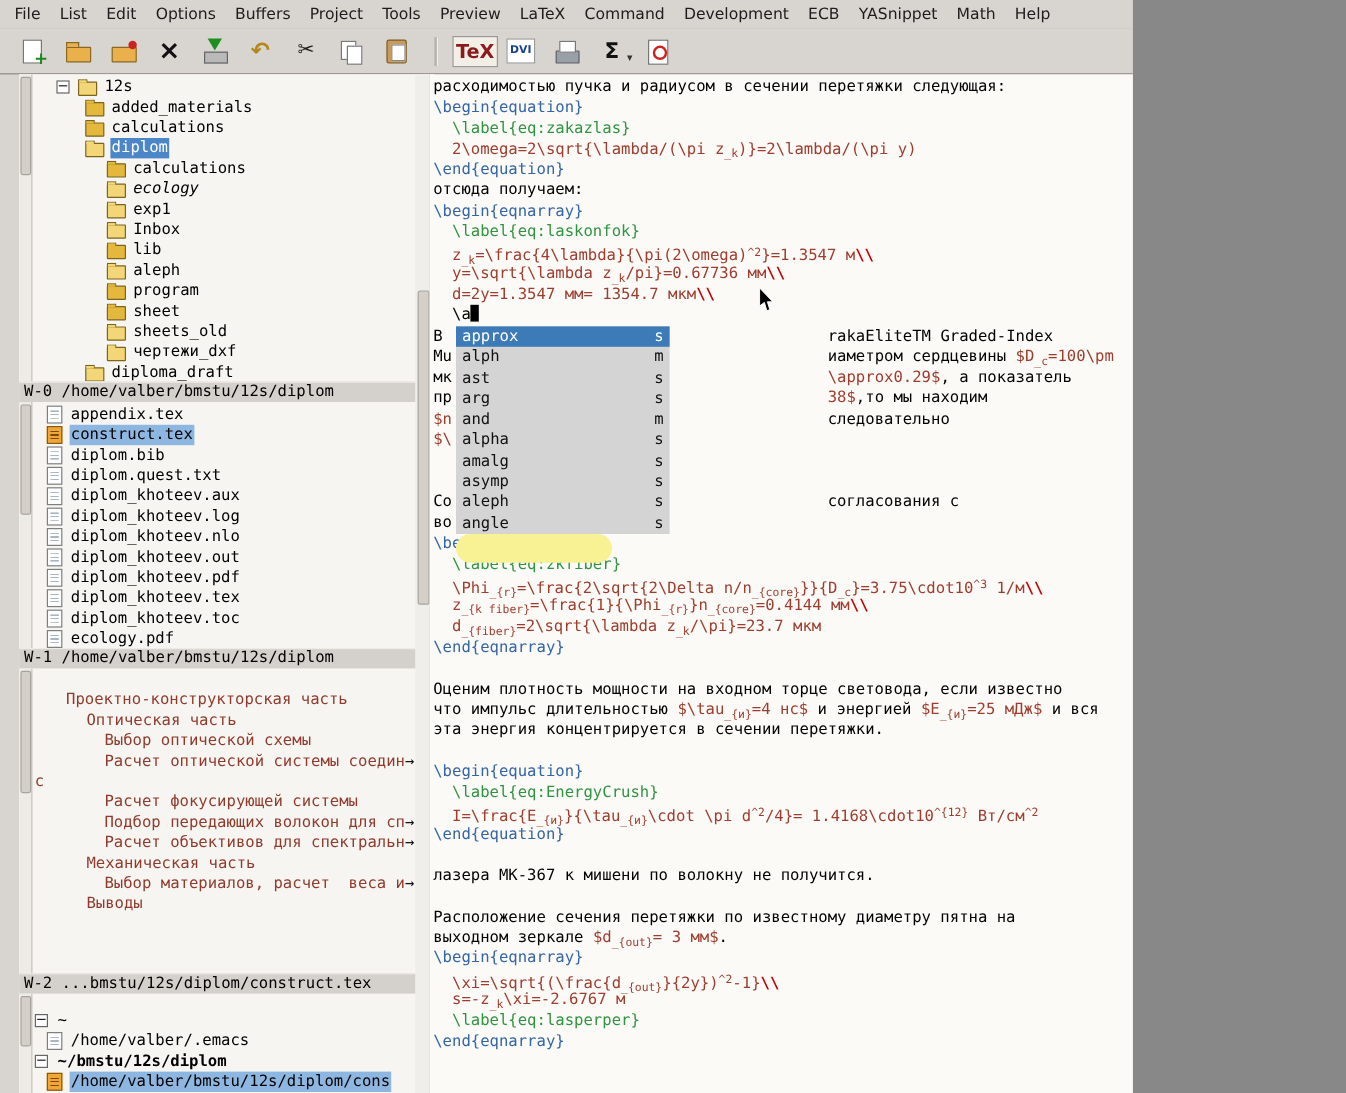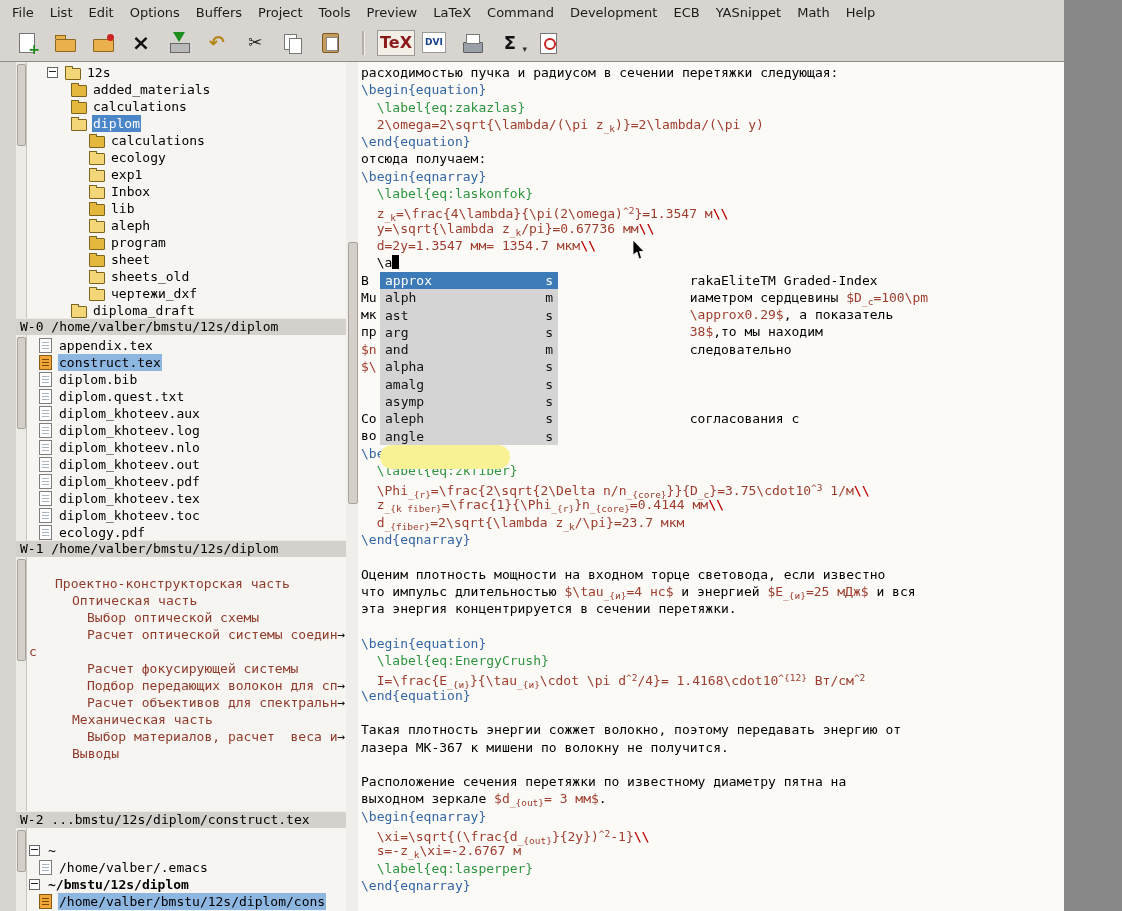--- a/index.html
+++ b/index.html
@@ -1,16 +1,16 @@
 <!DOCTYPE html>
 <html><head>
 <meta charset="utf-8">
 <style>
   html,body{margin:0;padding:0;background:#888;}
-  #app{position:relative;width:1064px;height:911px;background:#d8d4cf;overflow:hidden;
+  #app{position:relative;width:944px;height:911px;background:#d8d4cf;overflow:hidden;
        font-family:"DejaVu Sans",sans-serif;}
   
   .menubar{position:absolute;left:0;top:0;right:0;height:24px;display:flex;align-items:center;
            padding-left:4px;background:#d8d4cf;border-bottom:1px solid #bab6af;}
   .menu-item{padding:3px 8px;font:13px "DejaVu Sans",sans-serif;color:#1c1c1c;white-space:nowrap;}
   
   .toolbar{position:absolute;left:0;top:24px;right:0;height:37px;background:#d8d4cf;
            border-bottom:1px solid #8f8b85;display:flex;align-items:center;padding-left:8px;}
   .tbtn{width:30px;height:28px;margin:3px 4px;position:relative;display:flex;align-items:center;justify-content:center;}
   .tsep{width:2px;height:24px;background:#b5b1aa;border-right:1px solid #f0ede8;margin:0 12px;}
@@ -166,21 +166,21 @@
     <div class="pane" style="top:0;height:256px;">
       <div class="vscroll">
           <div class="vthumb" style="top:2px;height:80px;"></div>
         </div>
       <div class="pane-inner" style="padding-top:2px;">
           <div class="trow" style="padding-left: 20px;"><span class="exp"></span><span class="dicon open"></span><span class="lbl-t">12s</span></div>
           <div class="trow" style="padding-left: 44px;"><span class="dicon"></span><span class="lbl-t">added_materials</span></div>
           <div class="trow" style="padding-left: 44px;"><span class="dicon"></span><span class="lbl-t">calculations</span></div>
           <div class="trow" style="padding-left: 44px;"><span class="dicon open"></span><span class="lbl-t seld">diplom</span></div>
           <div class="trow" style="padding-left: 62px;"><span class="dicon"></span><span class="lbl-t">calculations</span></div>
-          <div class="trow" style="padding-left: 62px;"><span class="dicon open"></span><span class="lbl-t">ecology</span></div>
+          <div class="trow" style="padding-left: 62px; font-style: italic;"><span class="dicon open"></span><span class="lbl-t">ecology</span></div>
           <div class="trow" style="padding-left: 62px;"><span class="dicon open"></span><span class="lbl-t">exp1</span></div>
           <div class="trow" style="padding-left: 62px;"><span class="dicon open"></span><span class="lbl-t">Inbox</span></div>
           <div class="trow" style="padding-left: 62px;"><span class="dicon"></span><span class="lbl-t">lib</span></div>
           <div class="trow" style="padding-left: 62px;"><span class="dicon open"></span><span class="lbl-t">aleph</span></div>
           <div class="trow" style="padding-left: 62px;"><span class="dicon"></span><span class="lbl-t">program</span></div>
           <div class="trow" style="padding-left: 62px;"><span class="dicon"></span><span class="lbl-t">sheet</span></div>
           <div class="trow" style="padding-left: 62px;"><span class="dicon open"></span><span class="lbl-t">sheets_old</span></div>
           <div class="trow" style="padding-left: 62px;"><span class="dicon open"></span><span class="lbl-t">чертежи_dxf</span></div>
           <div class="trow" style="padding-left: 44px;"><span class="dicon open"></span><span class="lbl-t">diploma_draft</span></div>
         </div>
@@ -282,21 +282,20 @@
         <div class="eline"></div>
         <div class="eline"><span class="seg">Оценим плотность мощности на входном торце световода, если известно</span></div>
         <div class="eline"><span class="seg">что импульс длительностью </span><span class="seg math">$\tau</span><span class="seg math sub">_{и}</span><span class="seg math">=4 нс$</span><span class="seg"> и энергией </span><span class="seg math">$E</span><span class="seg math sub">_{и}</span><span class="seg math">=25 мДж$</span><span class="seg"> и вся</span></div>
         <div class="eline"><span class="seg">эта энергия концентрируется в сечении перетяжки.</span></div>
         <div class="eline"></div>
         <div class="eline"><span class="seg kw">\begin{equation}</span></div>
         <div class="eline"><span class="seg">  </span><span class="seg lbl">\label{eq:EnergyCrush}</span></div>
         <div class="eline"><span class="seg">  </span><span class="seg math">I=\frac{E</span><span class="seg math sub">_{и}</span><span class="seg math">}{\tau</span><span class="seg math sub">_{и}</span><span class="seg math">\cdot \pi d</span><span class="seg math sup">^2</span><span class="seg math">/4}= 1.4168\cdot10</span><span class="seg math sup">^{12}</span><span class="seg math"> Вт/см</span><span class="seg math sup">^2</span></div>
         <div class="eline"><span class="seg kw">\end{equation}</span></div>
         <div class="eline"></div>
-        <div class="eline"><span class="seg">Такая плотность энергии сожжет волокно, поэтому передавать энергию от</span></div>
         <div class="eline"><span class="seg">лазера МК-367 к мишени по волокну не получится.</span></div>
         <div class="eline"></div>
         <div class="eline"><span class="seg">Расположение сечения перетяжки по известному диаметру пятна на</span></div>
         <div class="eline"><span class="seg">выходном зеркале </span><span class="seg math">$d</span><span class="seg math sub">_{out}</span><span class="seg math">= 3 мм$</span><span class="seg">.</span></div>
         <div class="eline"><span class="seg kw">\begin{eqnarray}</span></div>
         <div class="eline"><span class="seg">  </span><span class="seg math">\xi=\sqrt{(\frac{d</span><span class="seg math sub">_{out}</span><span class="seg math">}{2y})</span><span class="seg math sup">^2</span><span class="seg math">-1}</span><span class="seg dsl">\\</span></div>
         <div class="eline"><span class="seg">  </span><span class="seg math">s=-z</span><span class="seg math sub">_k</span><span class="seg math">\xi=-2.6767 м</span></div>
         <div class="eline"><span class="seg">  </span><span class="seg lbl">\label{eq:lasperper}</span></div>
         <div class="eline"><span class="seg kw">\end{eqnarray}</span></div>
       </div>

